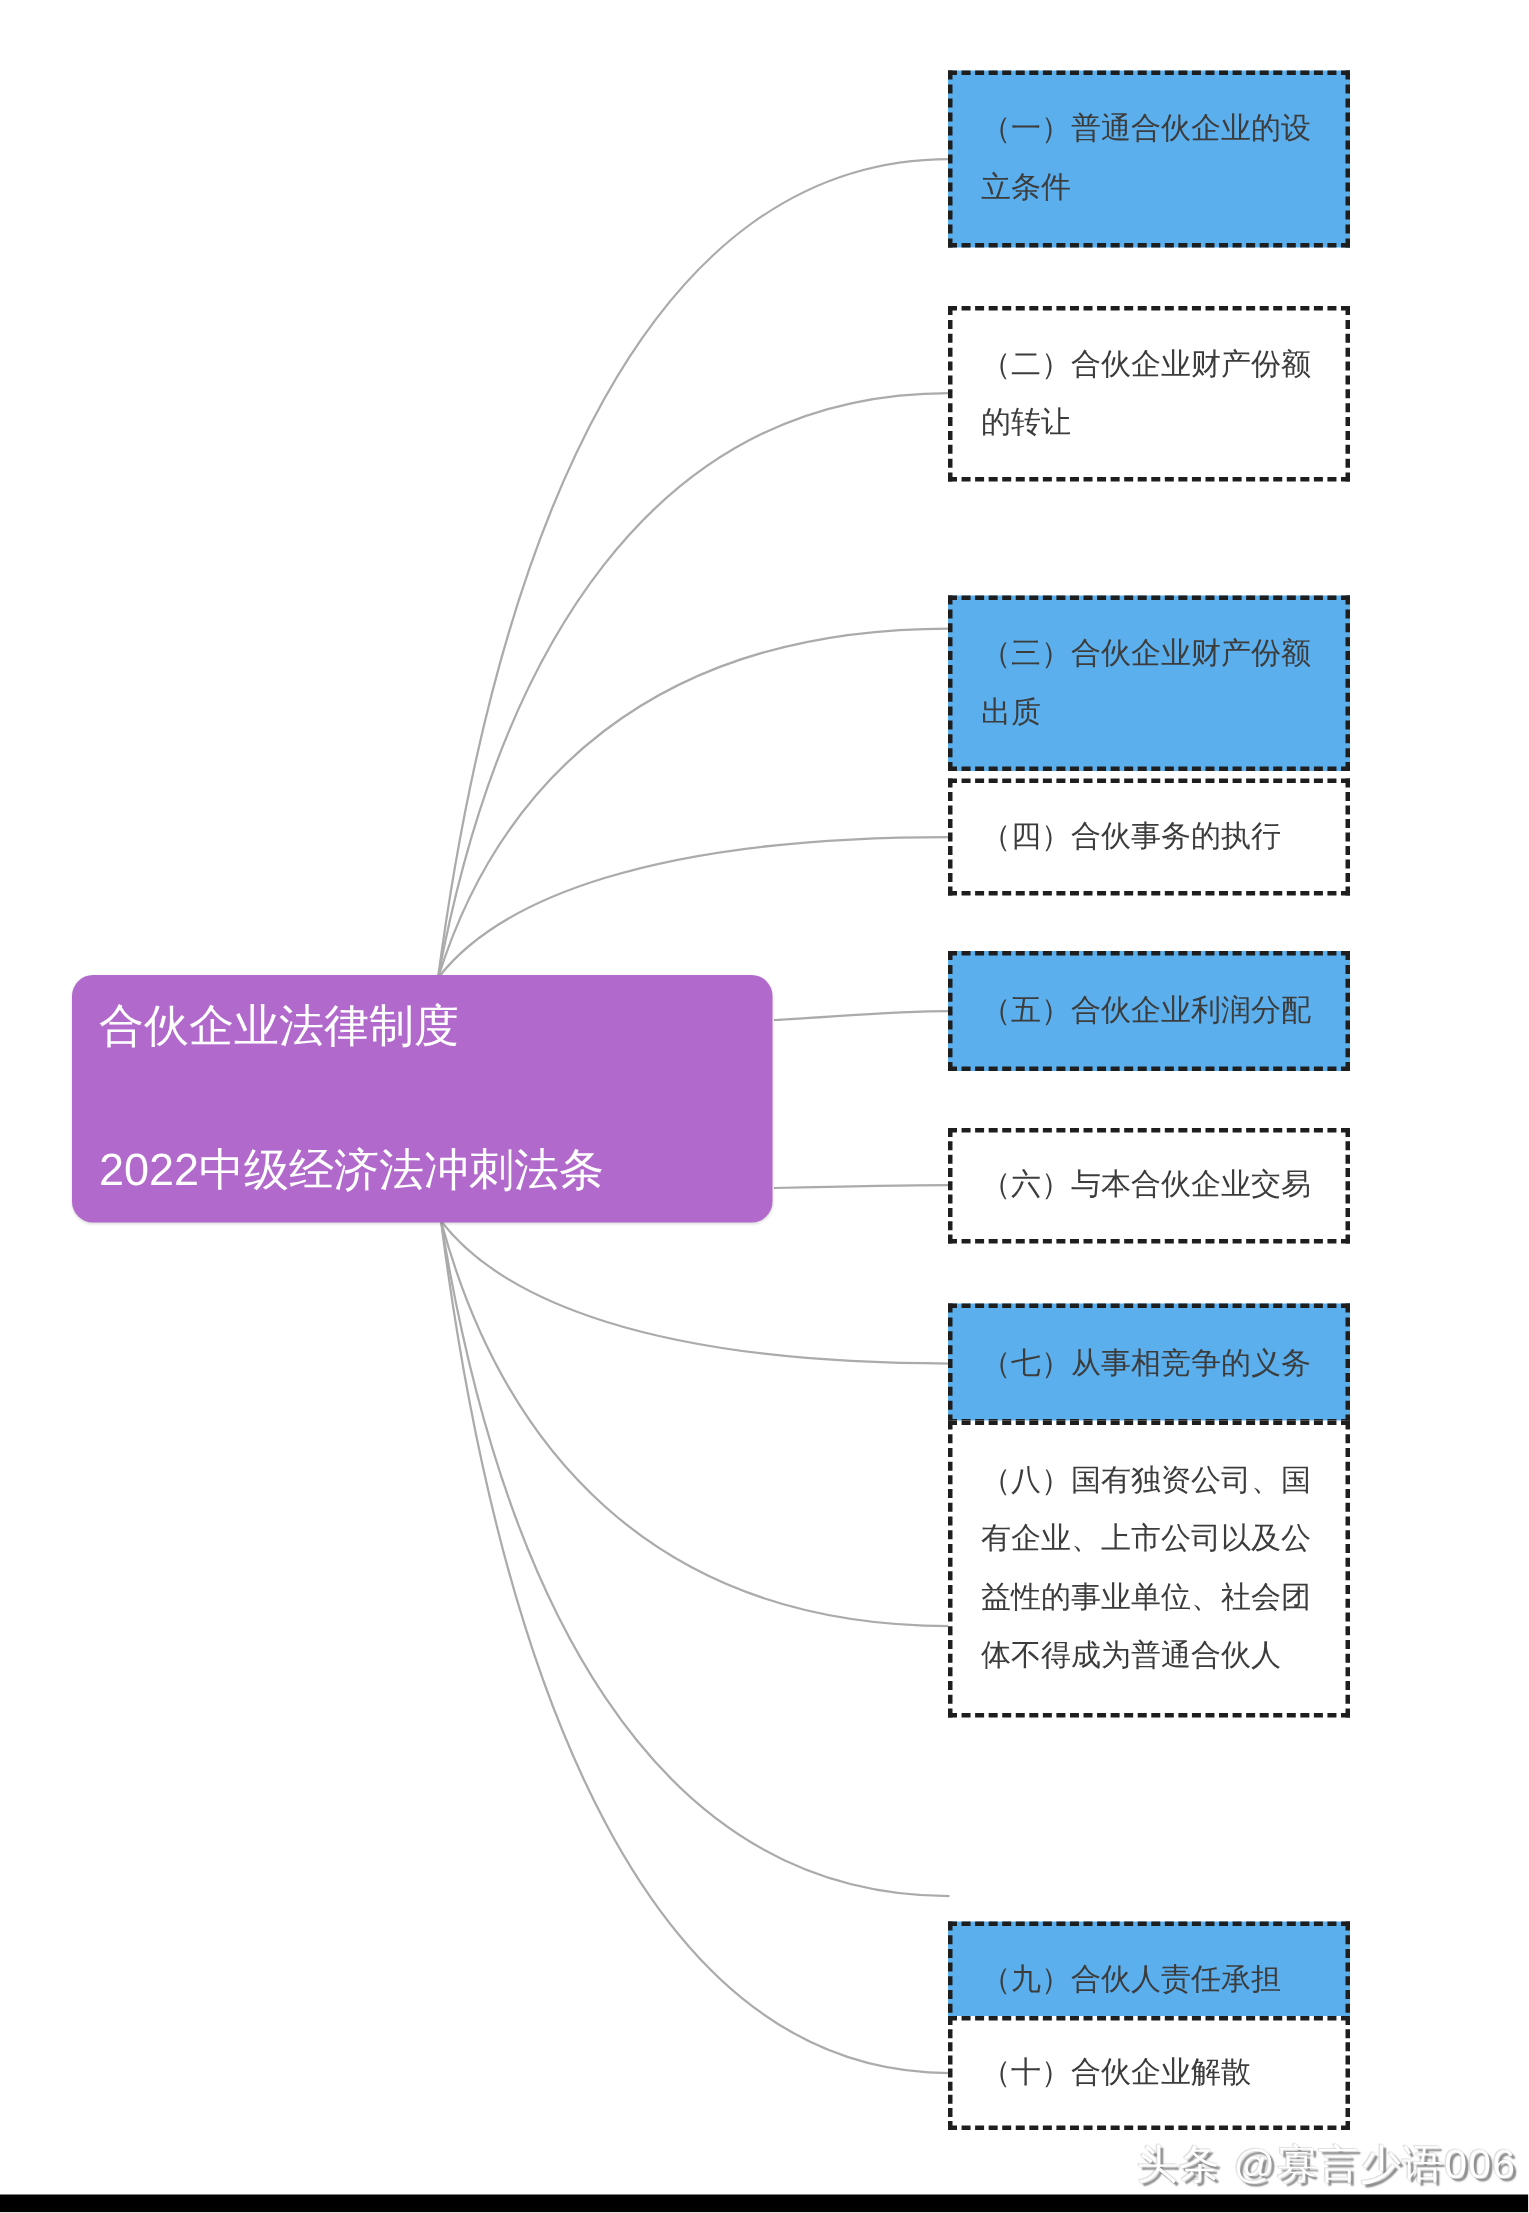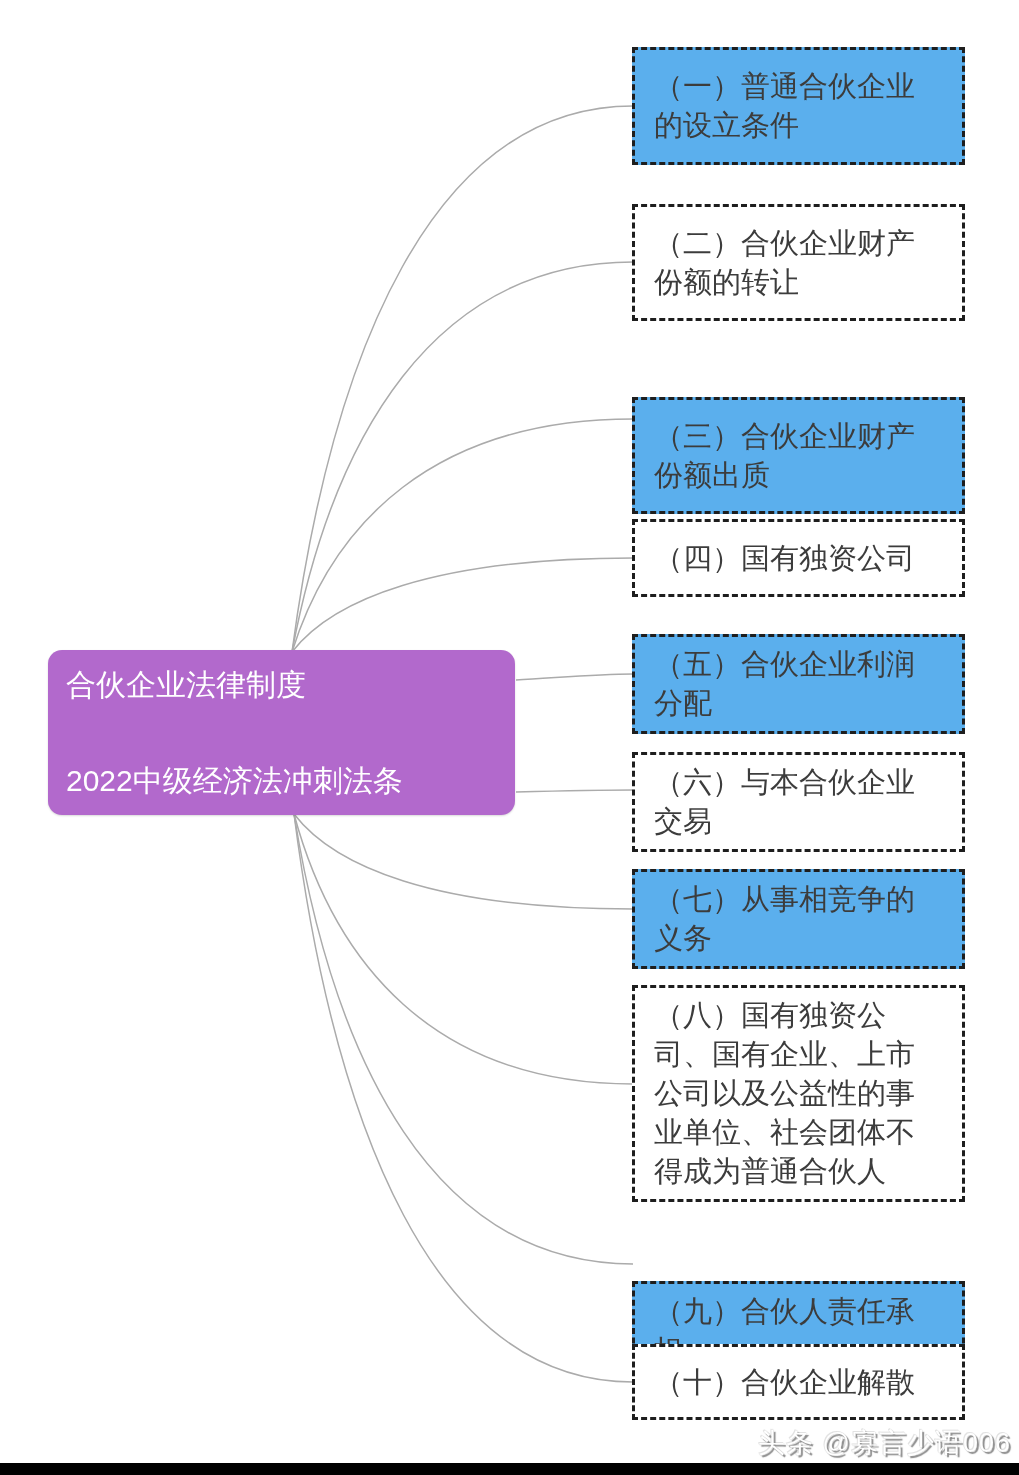--- a/index.html
+++ b/index.html
@@ -38,40 +38,40 @@
     display: flex;
     flex-direction: column;
     justify-content: center;
     padding: 0 18px;
     box-shadow: 0 1px 2px rgba(0,0,0,0.15);
     gap: 36px;
   }
   .branch {
     position: absolute;
     left: 632px;
-    width: 333px;
+    width: 268px;
     box-sizing: border-box;
     border: 3px dashed #1e1e1e;
     background: #ffffff;
     color: #3c3c3c;
-    font-size: 29px;
+    font-size: 20px;
     line-height: 39px;
     display: flex;
     align-items: center;
     padding: 8px 19px;
   }
   .branch.filled { background: #5bafed; }
   .b1  { top: 47px;   min-height: 118px; }
   .b2  { top: 204px;  min-height: 117px; }
   .b3  { top: 361px;  min-height: 117px; margin-top: 36px; }
   .b4  { top: 519px;  min-height: 78px; }
   .b5  { top: 634px;  min-height: 80px; }
   .b6  { top: 752px;  min-height: 77px; }
   .b7  { top: 869px;  min-height: 80px; }
-  .b8  { top: 985px;  min-height: 198px; }
+  .b8  { top: 947px;  min-height: 198px; }
   .b9  { top: 1281px; min-height: 79px; }
   .b10 { top: 1344px; min-height: 76px; text-align: right; }
   .watermark {
     position: absolute;
     right: 8px;
     bottom: 14px;
     font-size: 27px;
     color: #ffffff;
     text-shadow: 2px 2px 1px #8c8c8c, -1px -1px 0 #e2e2e2, 0 0 1px #aaaaaa;
     letter-spacing: 1px;
@@ -115,21 +115,21 @@
   <div class="branch filled b1">
     <span>（一）普通合伙企业的设立条件</span>
   </div>
   <div class="branch b2">
     <span>（二）合伙企业财产份额的转让</span>
   </div>
   <div class="branch filled b3">
     <span>（三）合伙企业财产份额出质</span>
   </div>
   <div class="branch b4">
-    <span>（四）国有独资公司</span>
+    <span>（四）合伙事务的执行</span>
   </div>
   <div class="branch b6">
     <span>（六）与本合伙企业交易</span>
   </div>
   <div class="branch filled b5">
     <span>（五）合伙企业利润分配</span>
   </div>
   <div class="branch filled b7">
     <span>（七）从事相竞争的义务</span>
   </div>

